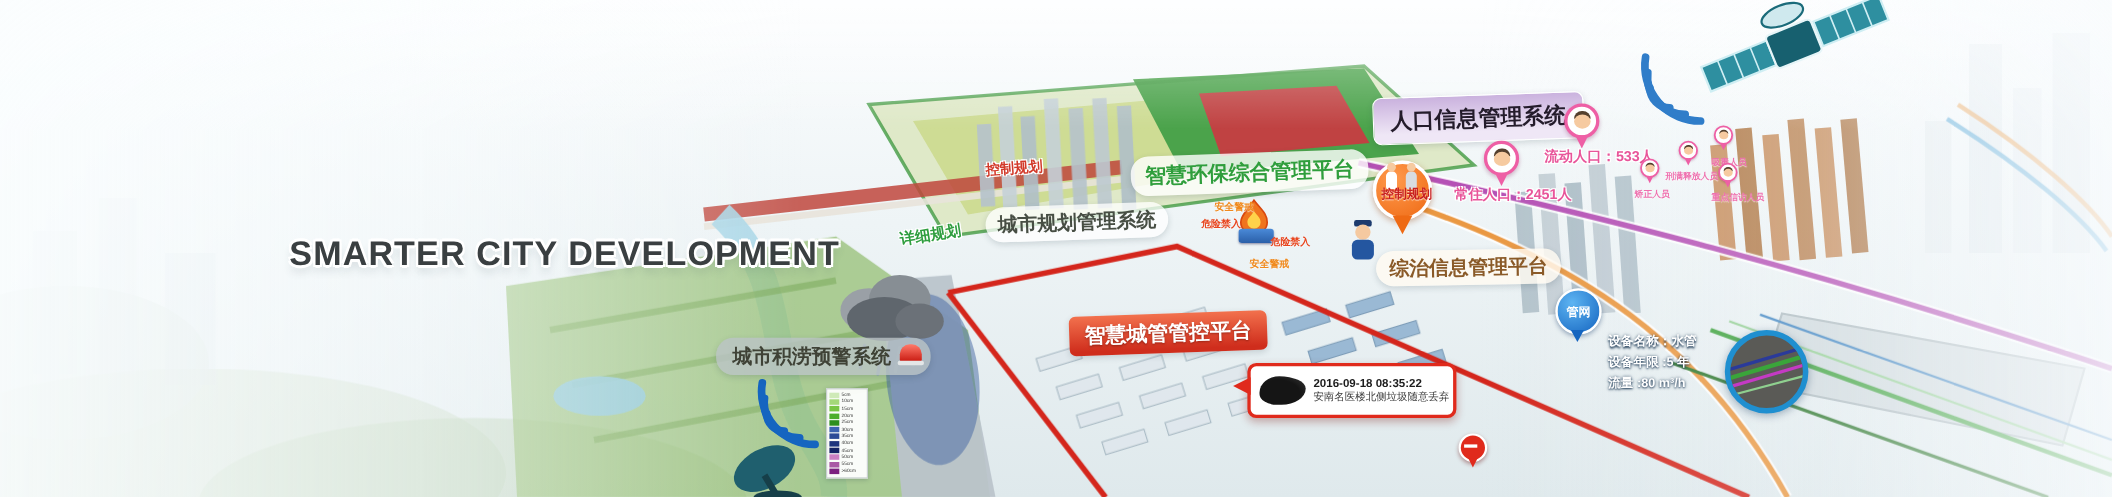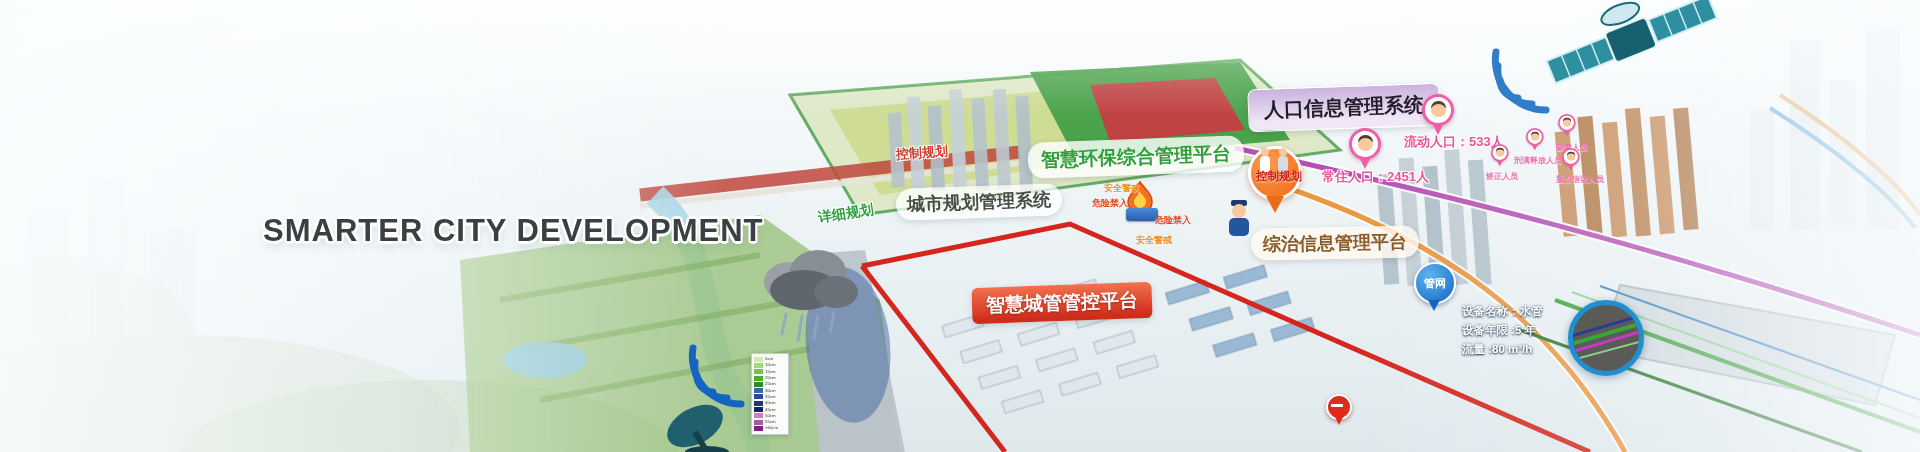--- a/index.html
+++ b/index.html
@@ -252,20 +252,24 @@
     <circle cx="17" cy="14" r="7" fill="#f5c9a0"></circle>
     <rect x="7" y="21" width="20" height="18" rx="5" fill="#2456a0"></rect>
   </svg>
 
   <div class="pill pill-env">智慧环保综合管理平台</div>
   <div class="pill pill-plan">城市规划管理系统</div>
   <div class="pill pill-pop">人口信息管理系统</div>
   <div class="pill pill-gov">综治信息管理平台</div>
   <div class="pill pill-cg">智慧城管管控平台</div>
   <div class="pipe-pin">管网</div>
+  <div class="pill pill-flood">
+    <span>城市积涝预警系统</span>
+    <span class="alarm"></span>
+  </div>
 
   <div class="pipe-info">
     <div>设备名称：水管</div>
     <div>设备年限 :5 年</div>
     <div>流量 :80 m³/h</div>
   </div>
   <div class="pipe-scope">
     <svg width="66" height="66">
       <path d="M-5,40 L70,18" stroke="#3aa53a" stroke-width="4"></path>
       <path d="M-5,48 L70,26" stroke="#c43ac4" stroke-width="3"></path>
@@ -327,20 +331,28 @@
   </div>
   <div class="mtext t-pink-sm" style="left:1486px;top:171px;">矫正人员</div>
   <div class="ppin sm" style="left:1562px;top:148px;">
     <div class="head"></div>
       <div class="hair"></div>
       <div class="face"></div>
       <div class="tip"></div>
   </div>
   <div class="mtext t-pink-sm" style="left:1556px;top:174px;">重点信访人员</div>
 
+  <div class="callout co-a">
+    <span class="tail1"></span>
+    <span class="trash-img"></span>
+    <span>
+      <div class="co-time">2016-09-18 08:35:22</div>
+      <div class="co-desc">安南名医楼北侧垃圾随意丢弃</div>
+    </span>
+  </div>
 
   <div class="noentry"></div>
 
   <div class="legend">
     <div class="lg-row">
         <span class="lg-sw" style="background-color: rgb(207, 234, 184);"></span>
         <span class="lg-lb">5cm</span>
       </div>
     <div class="lg-row">
         <span class="lg-sw" style="background-color: rgb(163, 216, 120);"></span>

